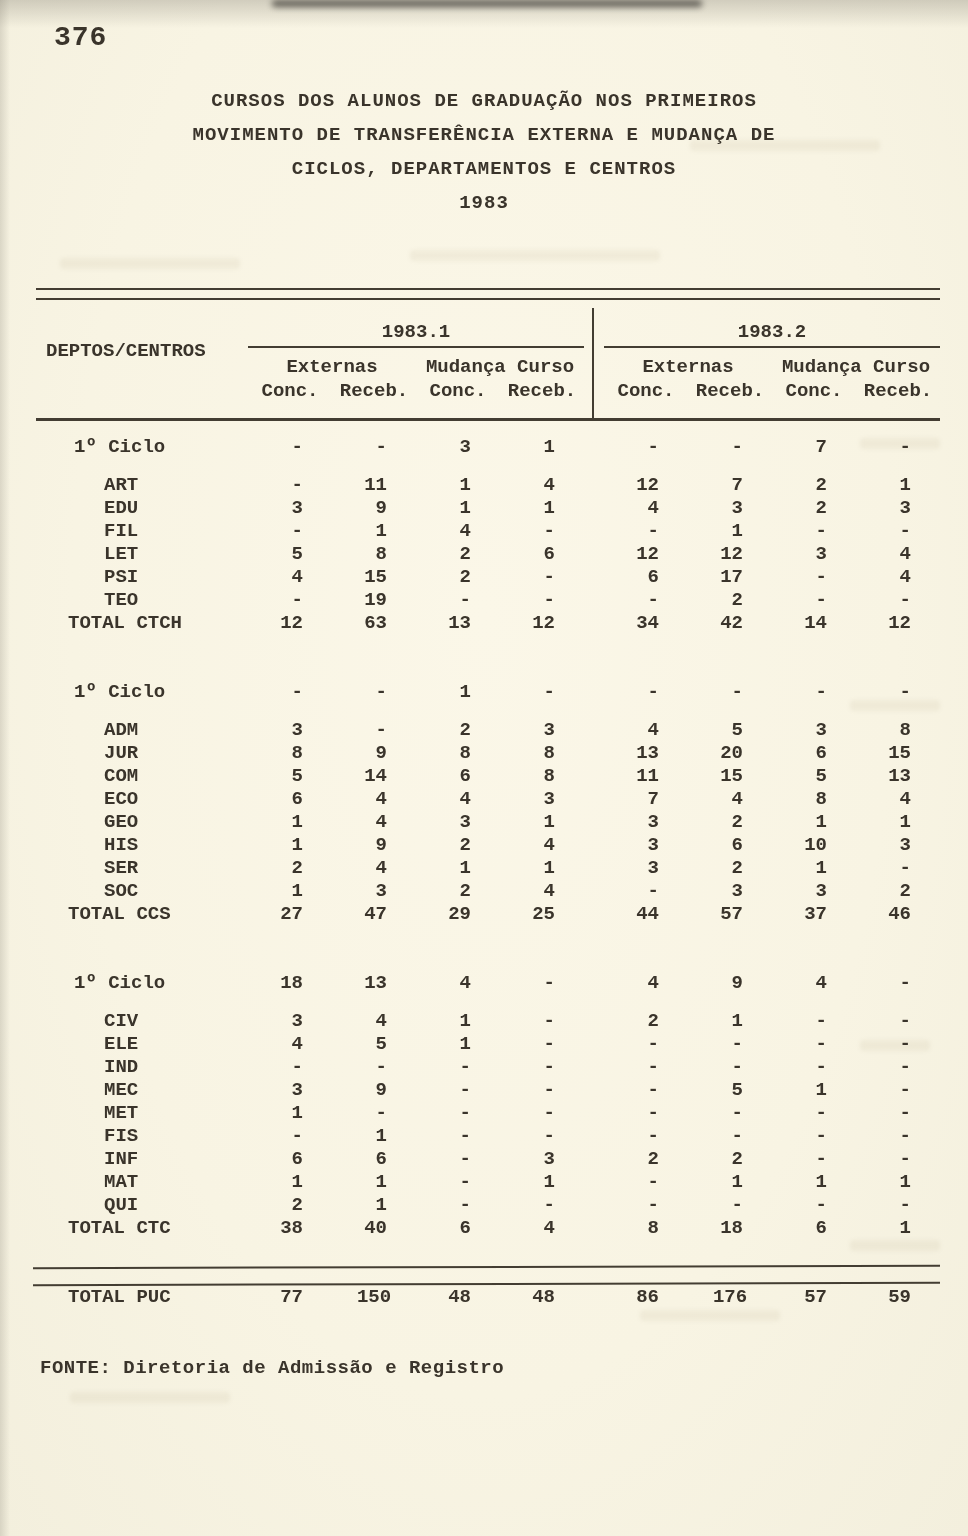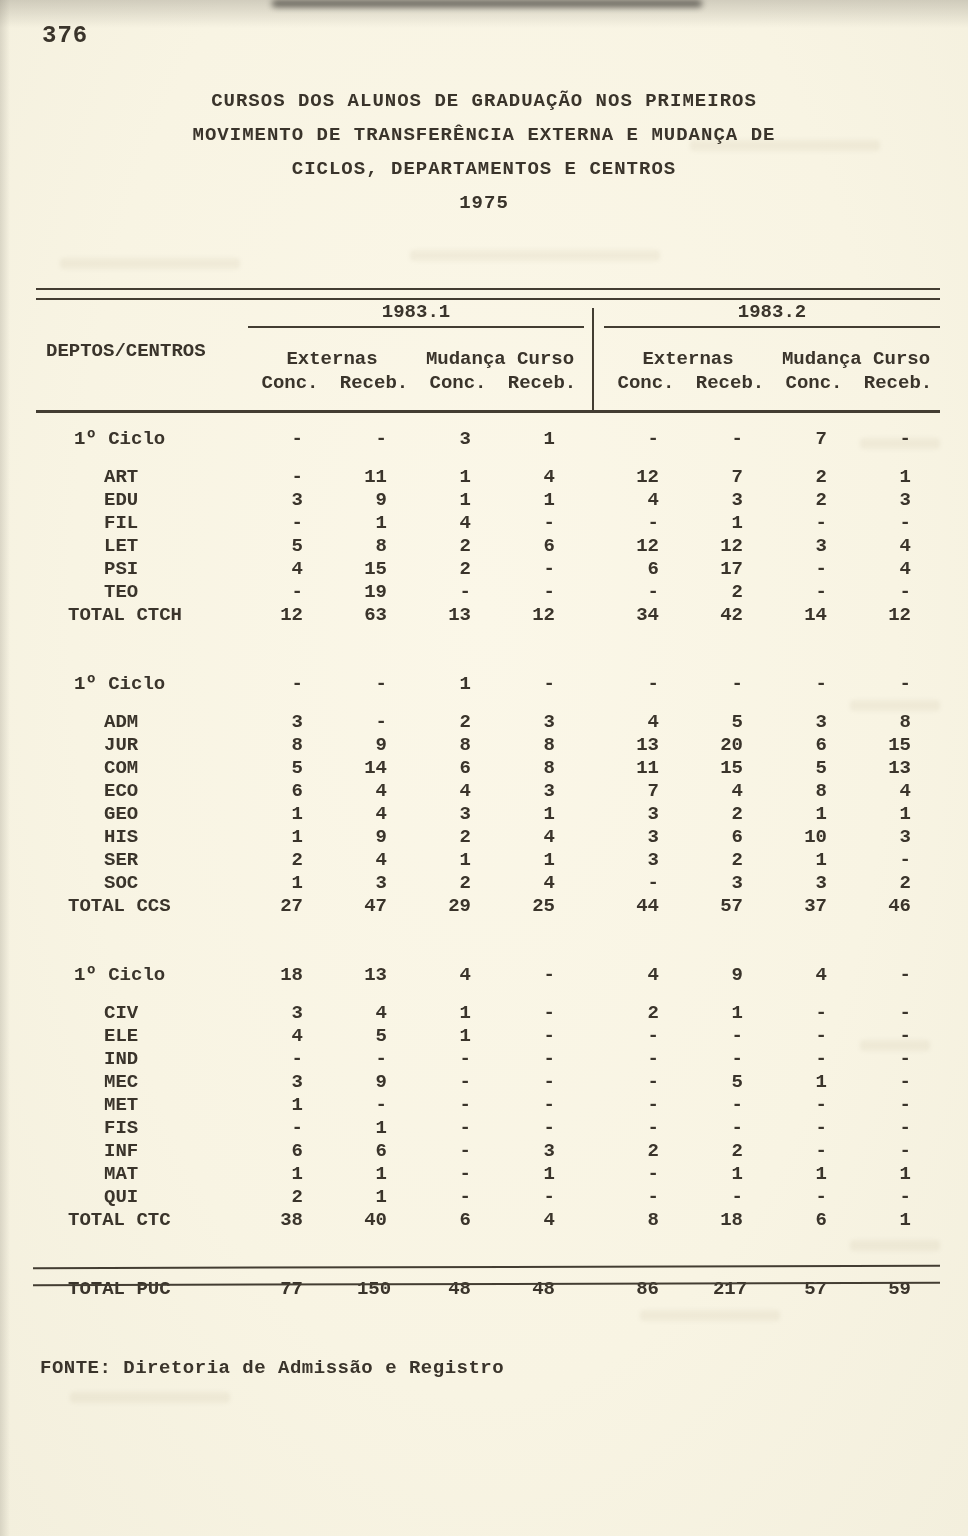--- a/index.html
+++ b/index.html
@@ -15,36 +15,36 @@
   }
   
   .top-shade{position:absolute;top:0;left:0;right:0;height:28px;
     background:linear-gradient(180deg, rgba(120,115,103,0.30), rgba(120,115,103,0));}
   .top-streak{position:absolute;top:0;left:272px;width:430px;height:7px;
     background:#44413b;filter:blur(3px);opacity:.8;border-radius:3px;}
   .left-shade{position:absolute;left:0;top:0;bottom:0;width:10px;
     background:linear-gradient(90deg, rgba(120,115,103,0.22), rgba(120,115,103,0));}
   .smudge{position:absolute;height:11px;background:#9b8a64;opacity:0.09;filter:blur(2px);border-radius:4px;}
 
-  .page-num{position:absolute;left:42px;top:22px;font-size:24px;letter-spacing:1px;text-align:center;}
+  .page-num{position:absolute;left:54px;top:22px;font-size:28px;letter-spacing:1px;text-align:center;}
 
   .title-block{position:absolute;top:84px;left:0;width:968px;text-align:center;}
   .title-line{font-size:19px;line-height:34px;letter-spacing:1px;white-space:pre;}
 
   
   .tablewrap{position:absolute;left:36px;top:288px;width:904px;font-size:19px;}
   .rule-double{height:8px;border-top:2px solid #433d32;border-bottom:2px solid #433d32;}
   .thead{position:relative;border-bottom:3px solid #433d32;}
   .corner{position:absolute;left:10px;top:40px;font-size:19px;}
   .vdivider{position:absolute;left:556px;top:8px;bottom:0;width:2px;background:#433d32;}
-  .hrowA{display:flex;height:28px;align-items:flex-end;}
+  .hrowA{display:flex;height:48px;align-items:flex-end;}
   .hrowA .sp{width:212px;}
   .hrowA .grp{width:336px;text-align:center;border-bottom:2px solid #433d32;padding-bottom:3px;}
   .hrowA .hgap{width:20px;}
-  .hrowB{display:flex;height:26px;align-items:flex-end;padding-top:16px;}
+  .hrowB{display:flex;height:26px;align-items:flex-end;padding-top:4px;}
   .hrowB .sp{width:212px;}
   .hrowB .sub{width:168px;text-align:center;}
   .hrowB .hgap{width:20px;}
   .hrowC{display:flex;height:26px;align-items:center;padding-bottom:14px;}
   .hrowC .sp{width:212px;}
   .hrowC .ch{width:84px;text-align:center;}
   .hrowC .hgap{width:20px;}
 
   .tbody{padding-top:14px;}
   .tsection{margin-bottom:46px;}
@@ -81,21 +81,21 @@
   <div class="smudge" style="top:1240px;left:850px;width:90px;"></div>
   <div class="smudge" style="top:1310px;left:640px;width:140px;"></div>
   <div class="smudge" style="top:1392px;left:70px;width:160px;"></div>
 
   <div class="page-num">376</div>
 
   <div class="title-block">
     <div class="title-line">CURSOS DOS ALUNOS DE GRADUAÇÃO NOS PRIMEIROS</div>
     <div class="title-line">MOVIMENTO DE TRANSFERÊNCIA EXTERNA E MUDANÇA DE</div>
     <div class="title-line">CICLOS, DEPARTAMENTOS E CENTROS</div>
-    <div class="title-line">1975</div>
+    <div class="title-line">1983</div>
   </div>
 
   <div class="tablewrap">
     <div class="rule-double"></div>
 
     <div class="thead">
       <div class="corner">DEPTOS/CENTROS</div>
       <div class="vdivider"></div>
 
       <div class="hrowA">
@@ -959,21 +959,21 @@
             <span>48</span>
           </div>
           <div class="cv">
             <span>48</span>
           </div>
           <div class="cgap"></div>
           <div class="cv">
             <span>86</span>
           </div>
           <div class="cv">
-            <span>217</span>
+            <span>176</span>
           </div>
           <div class="cv">
             <span>57</span>
           </div>
           <div class="cv">
             <span>59</span>
           </div>
         </div>
       </div>
   </div>

